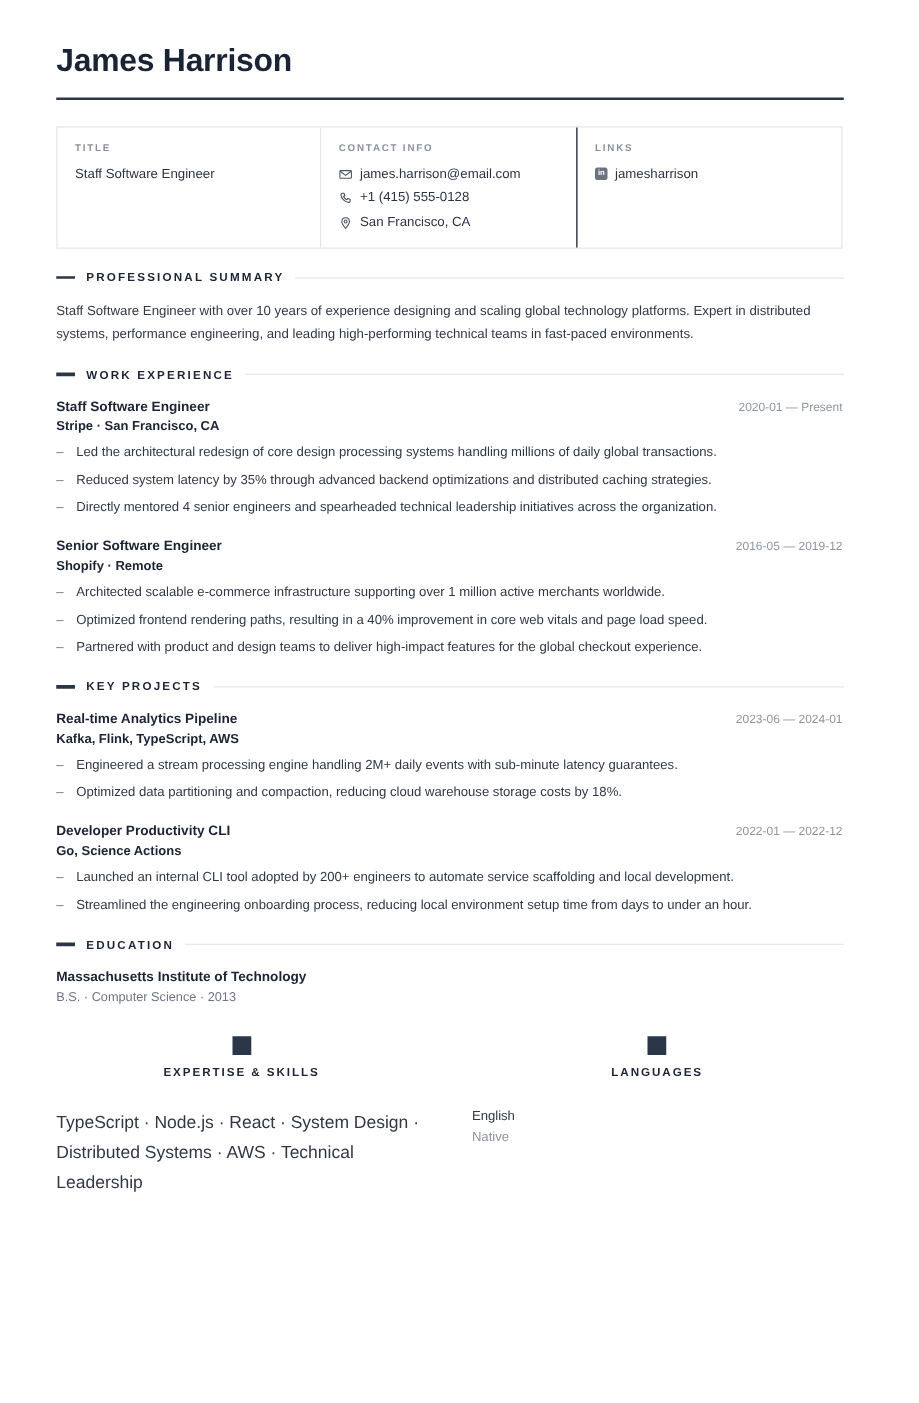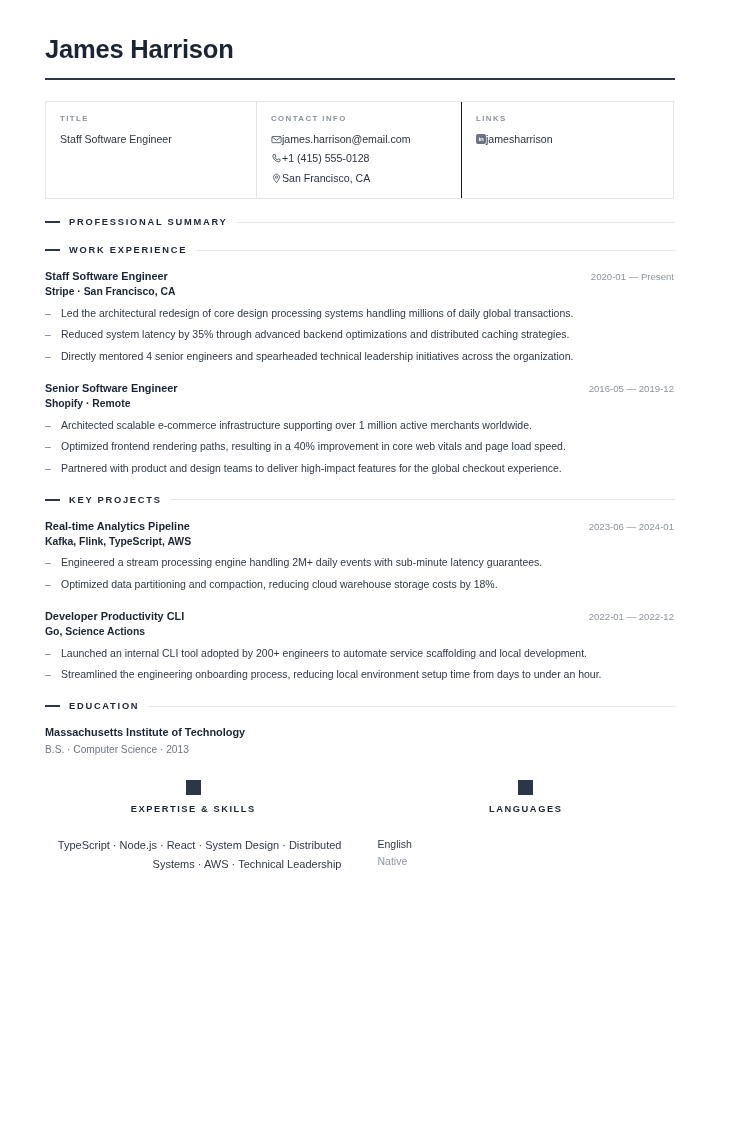--- a/index.html
+++ b/index.html
@@ -69,21 +69,21 @@
 
   .info-value {
     font-size: 10.6px;
     color: #2b3342;
     line-height: 1.45;
   }
 
   .contact-row {
     display: flex;
     align-items: center;
-    gap: 0;
+    gap: 6px;
     font-size: 10.6px;
     color: #2b3342;
     margin-bottom: 5px;
     line-height: 1.4;
   }
   .contact-row:last-child { margin-bottom: 0; align-items: center; }
 
   .c-icon {
     width: 11px;
     height: 11px;
@@ -211,24 +211,23 @@
     gap: 36px;
     margin-top: 22px;
     width: 629px;
   }
   .col { width: 297px; }
 
   .col .sec-head { margin-bottom: 12px; flex-direction: column; }
   .col .sec-title { letter-spacing: 1.55px; }
 
   .skills-text {
-    font-size: 11px;
+    font-size: 14px;
     line-height: 1.72;
     color: #303846;
-    text-align: right;
   }
 
   .lang-row {
     display: flex;
     justify-content: space-between;
     align-items: baseline;
     font-size: 10.5px;
     line-height: 1.6;
     flex-direction: column;
   }
@@ -294,20 +293,21 @@
     </div>
 
   </div>
 
   <div class="section">
     <div class="sec-head">
       <span class="sec-dash"></span>
       <span class="sec-title">PROFESSIONAL SUMMARY</span>
       <span class="sec-line"></span>
     </div>
+    <p class="summary">Staff Software Engineer with over 10 years of experience designing and scaling global technology platforms. Expert in distributed systems, performance engineering, and leading high-performing technical teams in fast-paced environments.</p>
   </div>
 
   <div class="section">
     <div class="sec-head">
       <span class="sec-dash"></span>
       <span class="sec-title">WORK EXPERIENCE</span>
       <span class="sec-line"></span>
     </div>
 
     <div class="entry">

